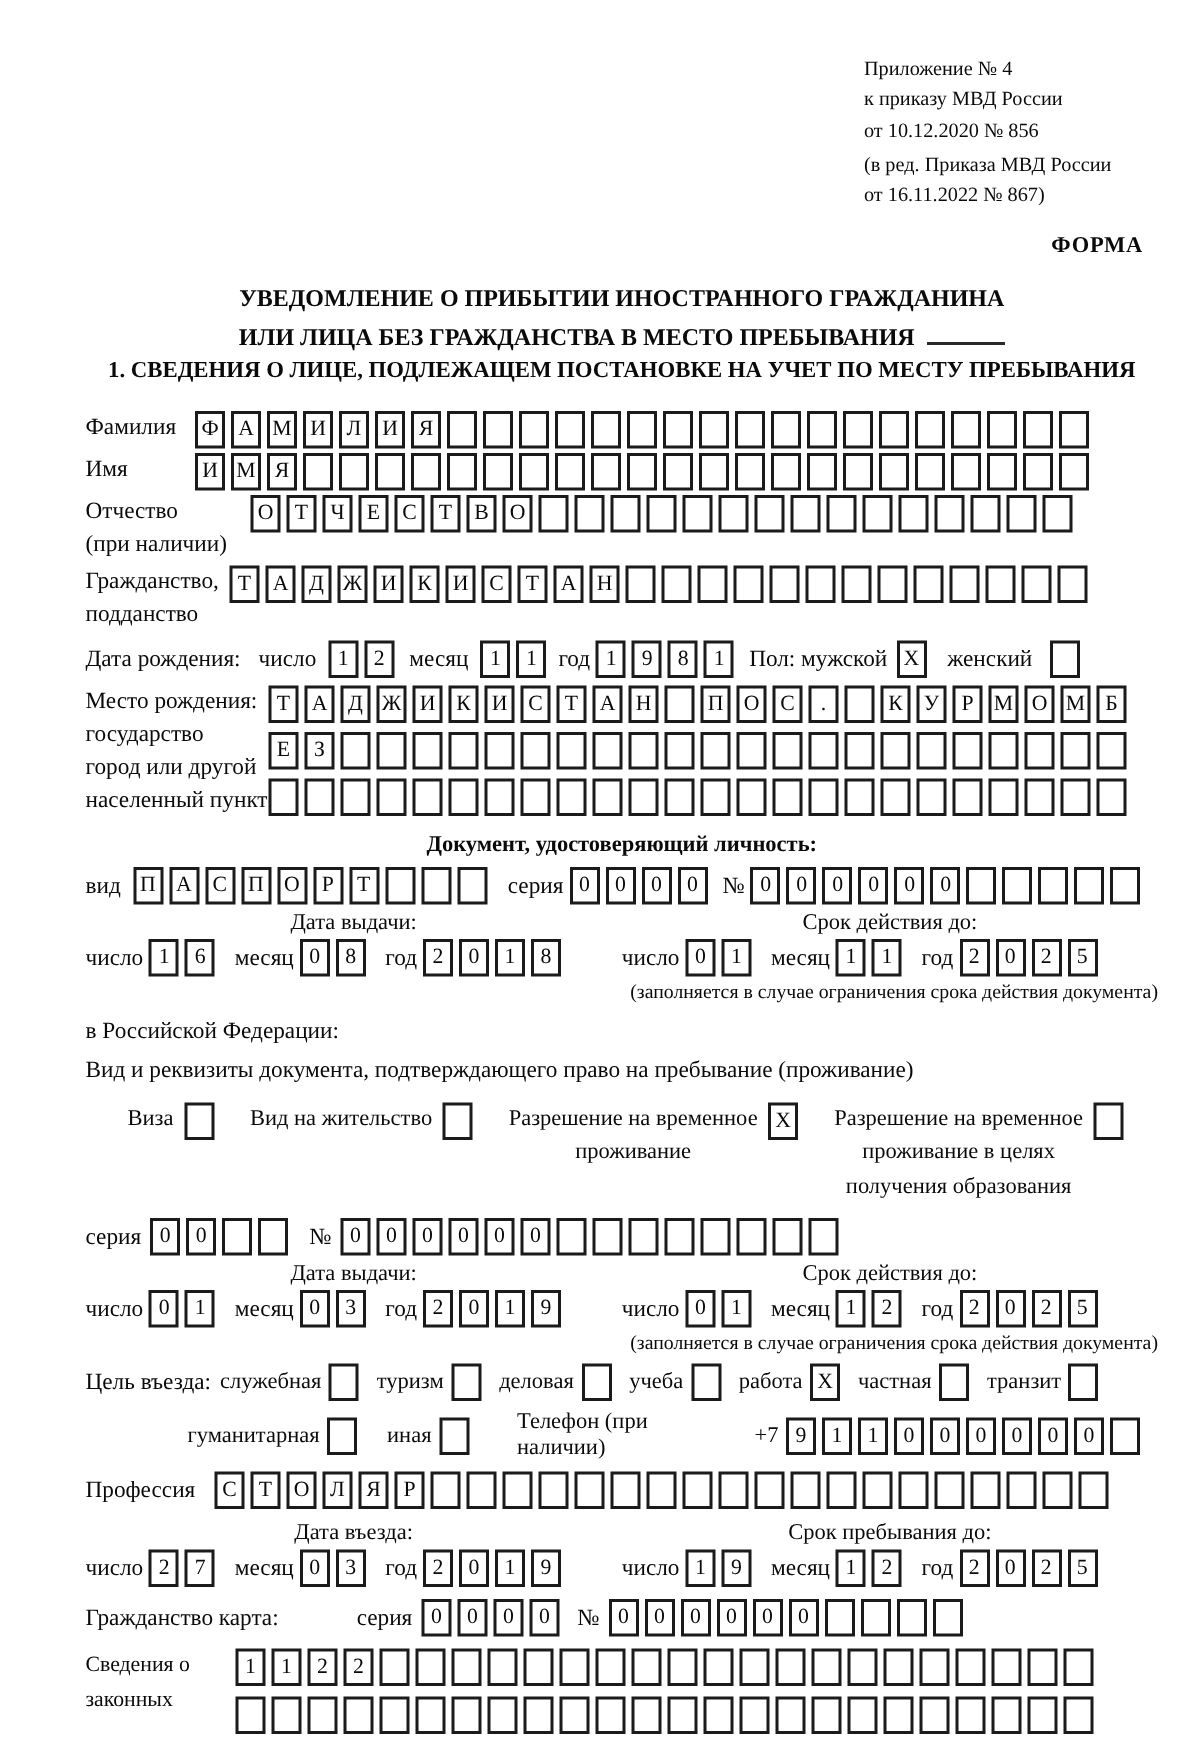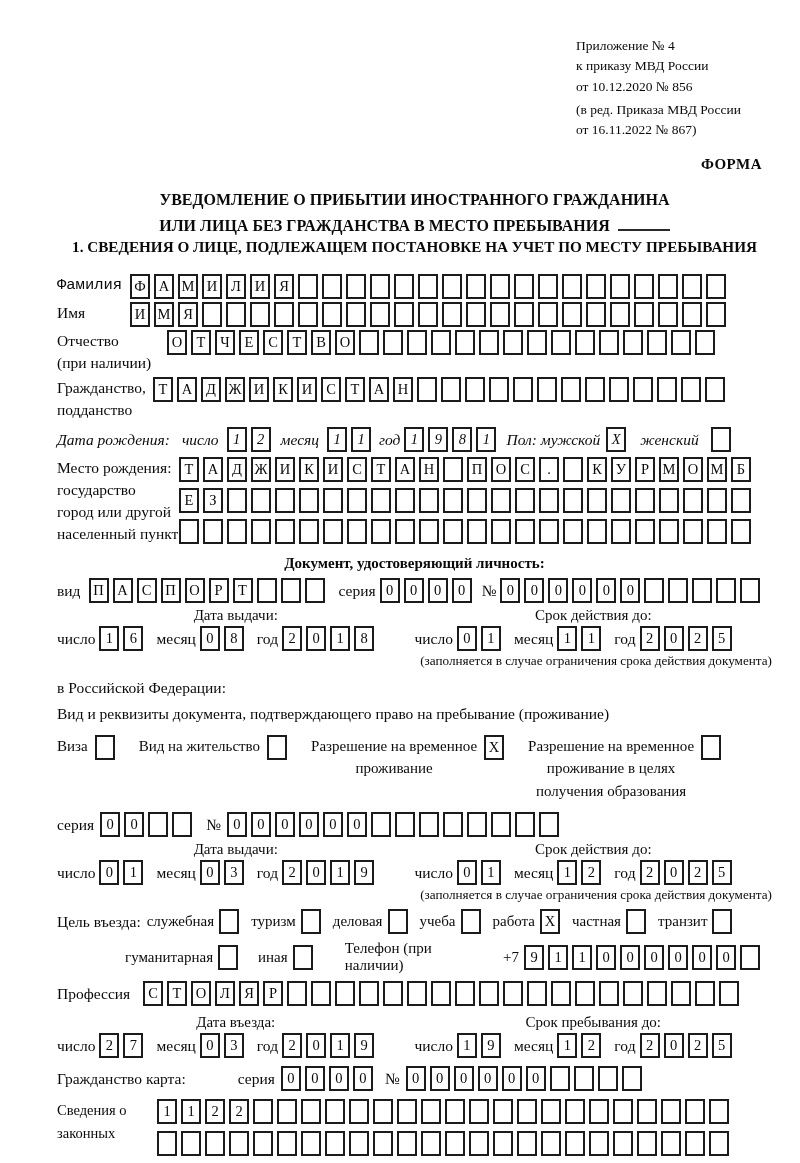--- a/index.html
+++ b/index.html
@@ -46,21 +46,21 @@
   .dates-row { display:flex; margin-top:4px; }
   .dates-col { width:50%; }
   .dates-col .dlabel { text-align:center; font-size:15px; margin-bottom:2px; }
   .dgroup { display:flex; align-items:center; }
   .dgroup .lbl { margin-right:4px; }
   .dgroup .boxes { margin-right:9px; }
   .validity-note { text-align:right; font-size:13.2px; margin-top:2px; margin-bottom:6px; }
 
   .intro { font-size:15.5px; line-height:1.65; margin-top:4px; }
 
-  .chk-row { display:flex; align-items:flex-start; margin-top:8px; margin-bottom:10px; }
+  .chk-row { display:flex; align-items:flex-start; margin-top:8px; margin-bottom:10px;margin-left:28px; }
   .chk-item { display:flex; align-items:flex-start; }
   .chk-item .clabel { font-size:15px; line-height:1.5; }
   .chk-item .clabel.centered { text-align:center; }
   .chk-item .boxes { margin-left:7px; margin-top:0; }
 
   .purpose-row { display:flex; align-items:center; margin-top:6px; }
   .purpose-row .plabel { font-size:15px; margin-right:5px; }
   .purpose-row .boxes { margin-right:8px; }
 
   .rep-block { display:flex; margin-top:8px; }
@@ -83,21 +83,21 @@
   <div class="forma">ФОРМА</div>
 
   <div class="title">
     <div>УВЕДОМЛЕНИЕ О ПРИБЫТИИ ИНОСТРАННОГО ГРАЖДАНИНА</div>
     <div><span>ИЛИ ЛИЦА БЕЗ ГРАЖДАНСТВА В МЕСТО ПРЕБЫВАНИЯ</span><span class="blank-line"></span></div>
   </div>
 
   <div class="sec-heading">1. СВЕДЕНИЯ О ЛИЦЕ, ПОДЛЕЖАЩЕМ ПОСТАНОВКЕ НА УЧЕТ ПО МЕСТУ ПРЕБЫВАНИЯ</div>
 
   <div class="row">
-    <span class="lbl lblcol" style="width:73px;font-family:Liberation Mono, monospace;">Фамилия</span>
+    <span class="lbl lblcol" style="width:73px;">Фамилия</span>
     <span class="boxes">
         <span class="cbox">Ф</span>
         <span class="cbox">А</span>
         <span class="cbox">М</span>
         <span class="cbox">И</span>
         <span class="cbox">Л</span>
         <span class="cbox">И</span>
         <span class="cbox">Я</span>
         <span class="cbox"></span>
         <span class="cbox"></span>
@@ -209,21 +209,21 @@
         <span class="cbox"></span>
         <span class="cbox"></span>
         <span class="cbox"></span>
         <span class="cbox"></span>
         <span class="cbox"></span>
         <span class="cbox"></span>
         <span class="cbox"></span>
       </span>
   </div>
 
-  <div class="row vcenter" style="margin-top:6px;font-style:italic;">
+  <div class="row vcenter" style="margin-top:6px;">
     <span class="lbl">Дата рождения:</span>
     <span class="gap12"></span>
     <span class="lbl">число</span>
       <span class="gap8"></span>
     <span class="boxes">
         <span class="cbox">1</span>
         <span class="cbox">2</span>
       </span>
       <span class="gap6"></span>
     <span class="lbl">месяц</span>

